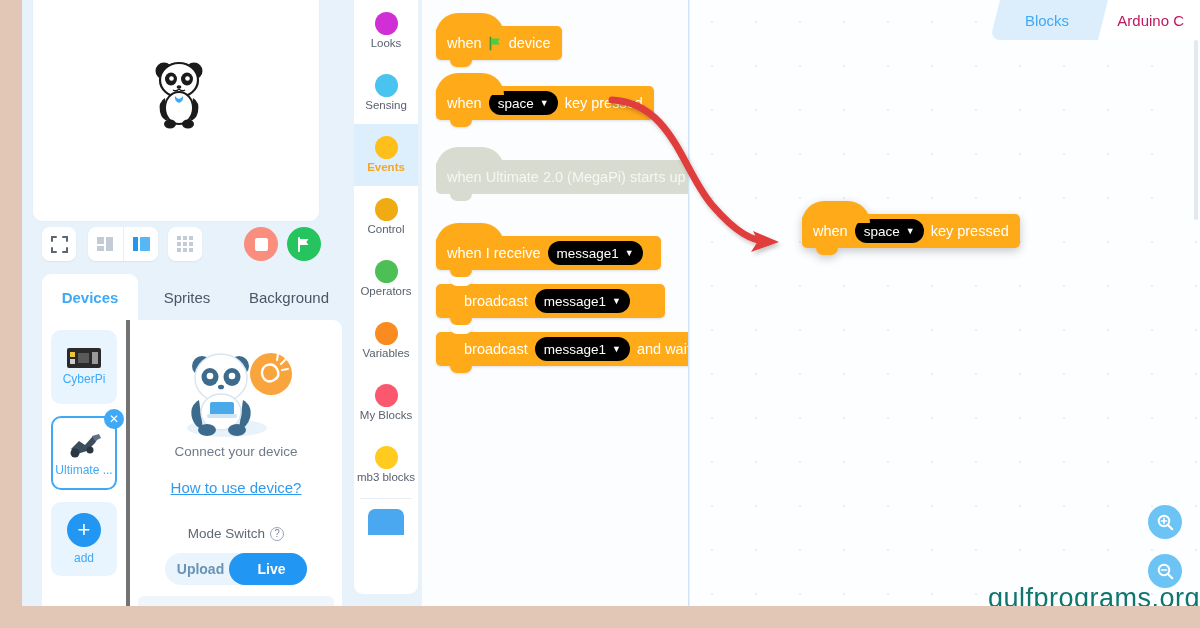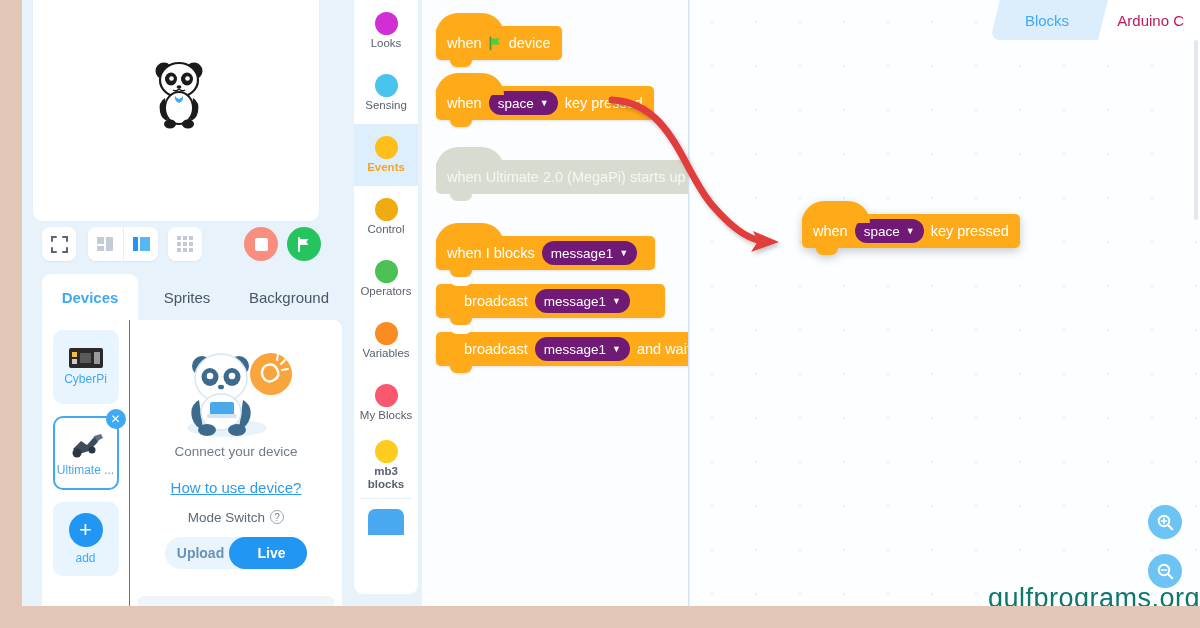--- a/index.html
+++ b/index.html
@@ -77,21 +77,21 @@
   
   #devices-panel {
     position: absolute; left: 10px; top: 320px;
     width: 300px; height: 286px; background: #fff;
     border-radius: 0 9px 0 0;
     display: flex;
   }
   #device-list {
     width: 88px; padding-top: 10px;
     display: flex; flex-direction: column; align-items: center; gap: 12px;
-    border-right: 1px solid #737373;
+    border-right: 4px solid #737373;
   }
   .device-card {
     position: relative;
     width: 66px; height: 74px; background: #e8f4fe; border-radius: 10px;
     display: flex; flex-direction: column; align-items: center; justify-content: center;
     gap: 4px;
   }
   .device-card.selected {
     background: #fff; border: 2px solid #3fa9f5;
   }
@@ -111,22 +111,22 @@
     flex: 1; position: relative; padding-top: 24px;
     display: flex; flex-direction: column; align-items: center;
   }
   #connect-illus { width: 118px; height: 98px; }
   #connect-text { font-size: 13.5px; color: #6f7b8a; margin-top: 2px; }
   #how-link {
     font-size: 15px; color: #2f9bf0; text-decoration: underline;
     margin-top: 20px; cursor: pointer;
   }
   #mode-row {
-    margin-top: 14px; font-size: 13.5px; color: #5d6977;
-    display: flex; align-items: flex-start; gap: 5px;
+    margin-top: 30px; font-size: 13.5px; color: #5d6977;
+    display: flex; align-items: center; gap: 5px;
   }
   .q-circ {
     width: 14px; height: 14px; border-radius: 50%;
     border: 1px solid #9aa6b3; font-size: 10px; color: #7d8897;
     display: flex; align-items: center; justify-content: center;
   }
   #mode-switch {
     margin-top: 12px; width: 142px; height: 32px; border-radius: 16px;
     background: #e9f4fd; display: flex; align-items: center; position: relative;
   }
@@ -156,21 +156,21 @@
     width: 64px; height: 62px; display: flex; flex-direction: column;
     align-items: center; justify-content: center; gap: 2px; flex: none;
   }
   .cat.active { background: #ddeffc; }
   .cat-dot { width: 23px; height: 23px; border-radius: 50%; }
   .cat-label {
     font-size: 11.5px; color: #58616d; line-height: 1.1; text-align: center;
     white-space: nowrap;
   }
   .cat.active .cat-label { color: #f5a623; font-weight: 700; }
-  .cat.two-line .cat-label { white-space: normal; width: 60px; font-weight: bold; }
+  .cat.two-line .cat-label { white-space: normal; width: 60px; }
   #cat-divider { width: 52px; height: 1px; background: #e7eef5; margin-top: 2px; }
   #cat-extra {
     width: 36px; height: 26px; border-radius: 7px 7px 0 0; background: #4aa8f0;
     margin-top: 10px;
   }
 
   
   #palette {
     position: absolute; left: 400px; top: 0px;
     width: 267px; height: 606px; background: #fcfdff;
@@ -244,21 +244,21 @@
   }
   .stackblock::after {
     content: "";
     position: absolute; left: 14px; bottom: -7px;
     width: 22px; height: 9px;
     background: #ffab19;
     border-radius: 0 0 7px 7px;
   }
 
   .dropdown {
-    background: #701a75;
+    background: #000000;
     border-radius: 13px;
     height: 24px;
     padding: 0 9px;
     margin: 0 7px;
     display: inline-flex; align-items: center; gap: 6px;
     font-size: 13.5px; color: #fff;
   }
   .dd-caret { font-size: 9px; }
   .flag-icon { margin: 0 6px; display: inline-flex; }
 
@@ -534,21 +534,21 @@
         <span class="dd-caret">▼</span>
       </span>
       <span>key pressed</span>
     </div>
 
     <div class="hatblock disabled" style="left:14px; top:160px;">
       <span>when Ultimate 2.0  (MegaPi)  starts up</span>
     </div>
 
     <div class="hatblock" style="left:14px; top:236px;">
-      <span>when I blocks</span>
+      <span>when I receive</span>
       <span class="dropdown">
         <span>message1</span>
         <span class="dd-caret">▼</span>
       </span>
     </div>
 
     <div class="stackblock" style="left:14px; top:284px;">
       <span>broadcast</span>
       <span class="dropdown">
         <span>message1</span>

